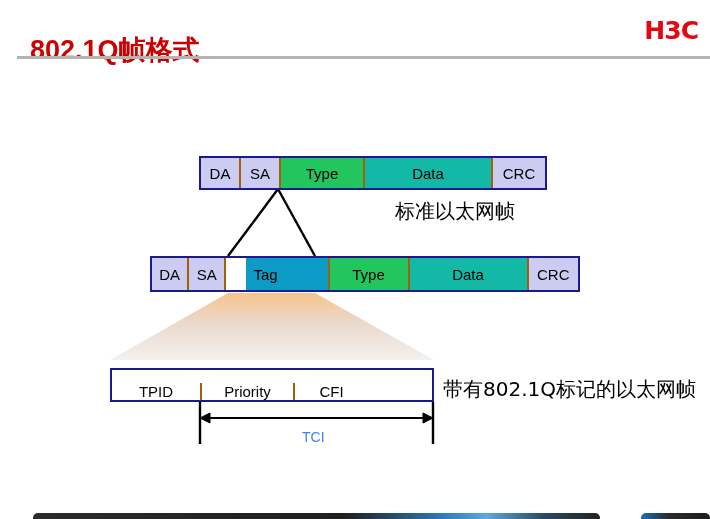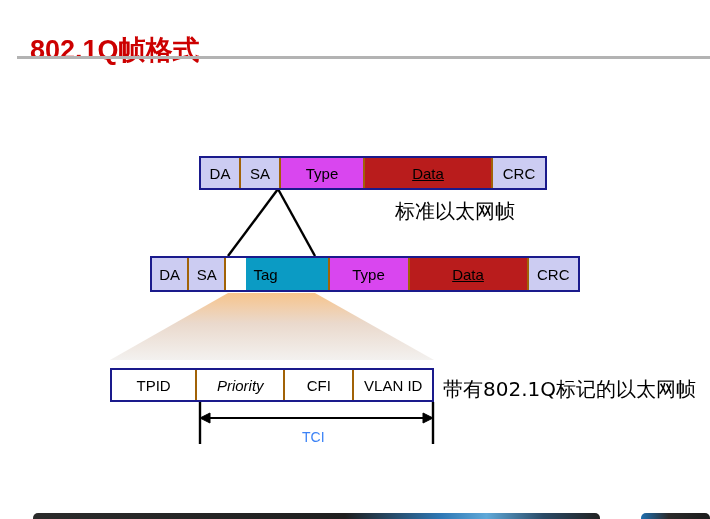--- a/index.html
+++ b/index.html
@@ -71,43 +71,43 @@
     align-items: center;
     justify-content: center;
     border-right: 2px solid #a16207;
     font-size: 15px;
     color: #000;
     white-space: nowrap;
     overflow: hidden;
   }
   .field:last-child { border-right: none; }
   .field.addr { background: #ccccf2; }
-  .field.type { background: #d946ef; }
-  .field.data { background: #b91c1c; text-decoration: underline; }
+  .field.type { background: #22c55e; }
+  .field.data { background: #14b8a6; }
   .field.tag  { background: #0b9bc4; justify-content: flex-start; padding-left: 7px; margin-left: 20px; }
   .field.plain { background: #ffffff; }
 
   #row1 { left: 199px; top: 156px; width: 348px; height: 34px; }
   #row1 .f-da   { width: 40px; }
   #row1 .f-sa   { width: 40px; }
   #row1 .f-type { width: 84px; }
   #row1 .f-data { width: 128px; }
   #row1 .f-crc  { width: 52px; }
 
   #row2 { left: 150px; top: 256px; width: 430px; height: 36px; }
   #row2 .f-da   { width: 39px; }
   #row2 .f-sa   { width: 39px; }
   #row2 .f-tag  { width: 87px; }
   #row2 .f-type { width: 84px; }
   #row2 .f-data { width: 125px; }
   #row2 .f-crc  { width: 52px; }
 
-  #row3 { left: 110px; top: 368px; width: 324px; height: 34px; }
+  #row3 { left: 110px; top: 368px; width: 324px; height: 34px; align-items: flex-end; }
   #row3 .f-tpid { width: 90px; }
-  #row3 .f-prio { width: 93px; font-style: italic; }
+  #row3 .f-prio { width: 93px; }
   #row3 .f-cfi  { width: 73px; }
   #row3 .f-vid  { width: 82px; }
 
   
   .caption {
     position: absolute;
     font-size: 20px;
     color: #000;
     white-space: nowrap;
     font-family: "DejaVu Sans", "Liberation Sans", sans-serif;
@@ -137,20 +137,21 @@
     width: 69px; height: 10px;
     border-radius: 5px 5px 0 0;
     background: linear-gradient(to right, #1f6fb0 0%, #2b2b2b 40%, #1c1c1c 100%);
   }
 </style>
 </head>
 <body>
 
 <div id="slide-header">
   <div id="page-title">802.1Q帧格式</div>
+  <div id="brand-logo">H3C</div>
   <div id="header-divider"></div>
 </div>
 
 <div id="diagram">
   <svg width="710" height="519" viewBox="0 0 710 519" xmlns="http://www.w3.org/2000/svg">
     <defs>
       <linearGradient id="calloutGrad" x1="0" y1="0" x2="0" y2="1">
         <stop offset="0%" stop-color="#f7c48c"></stop>
         <stop offset="45%" stop-color="#ead9cc"></stop>
         <stop offset="100%" stop-color="#f3f1ef"></stop>
@@ -189,19 +190,18 @@
   <div class="field tag  f-tag">Tag</div>
   <div class="field type f-type">Type</div>
   <div class="field data f-data">Data</div>
   <div class="field addr f-crc">CRC</div>
 </div>
 
 <div class="frame-row" id="row3">
   <div class="field plain f-tpid">TPID</div>
   <div class="field plain f-prio">Priority</div>
   <div class="field plain f-cfi">CFI</div>
-  <div class="field plain f-vid">VLAN ID</div>
 </div>
 <div class="caption" id="caption-tagged">带有802.1Q标记的以太网帧</div>
 <div id="tci-label">TCI</div>
 
 <div id="bottom-bar-left"></div>
 <div id="bottom-bar-right"></div>
 
 </body></html>

